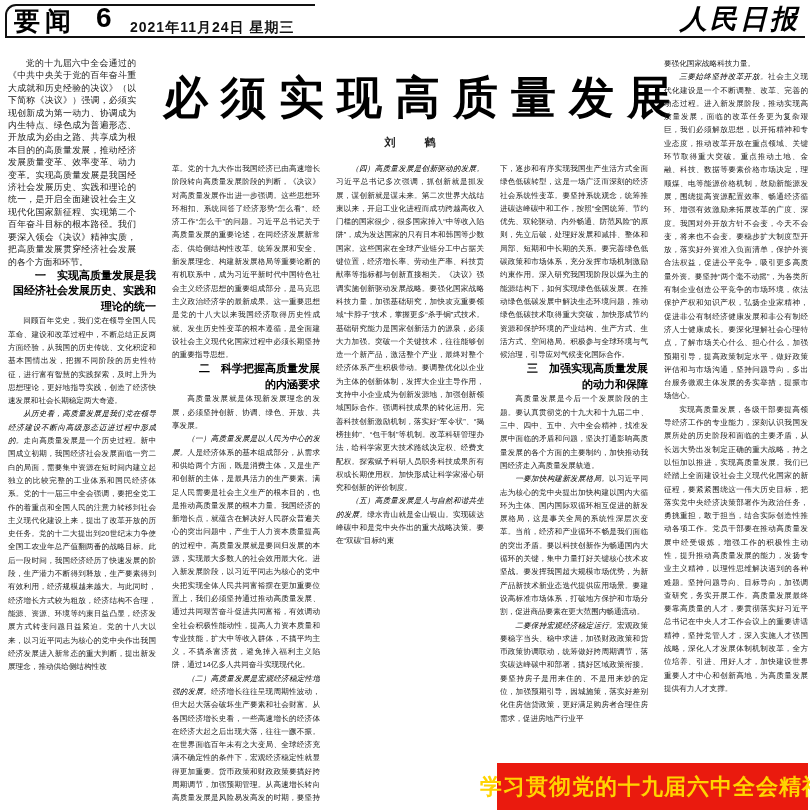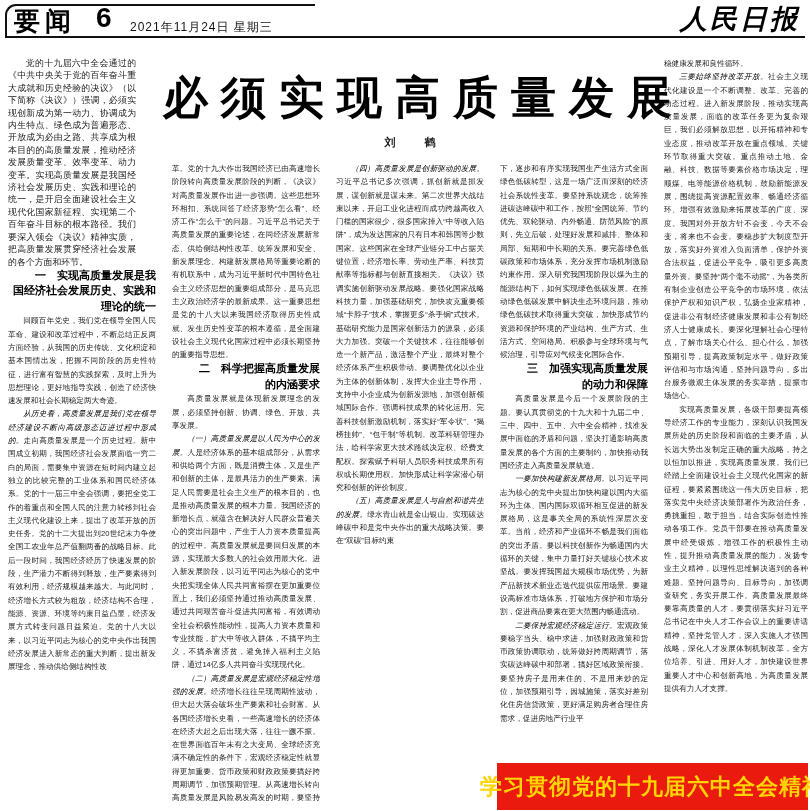--- a/index.html
+++ b/index.html
@@ -5,21 +5,21 @@
   html,body{margin:0;padding:0;background:#ffffff;}
   .page{position:relative;width:810px;height:811px;background:#fff;overflow:hidden;
         font-family:"Liberation Sans","DejaVu Sans",sans-serif;color:#1d1d1d;}
   
   .masthead{position:absolute;left:0;top:0;width:810px;height:34px;}
   .head-rule{position:absolute;left:5px;top:36px;width:800px;height:0;border-top:2px solid #111;}
   .bracket{position:absolute;left:5px;top:4px;width:308px;height:32px;
            border-left:2px solid #111;border-top:2px solid #111;border-top-left-radius:11px;}
   .section-label{position:absolute;left:14px;top:4px;font-size:26px;font-weight:900;letter-spacing:5px;color:#000;}
   .page-number{position:absolute;left:96px;top:2px;font-size:28px;font-weight:900;color:#000;}
-  .date-text{position:absolute;left:130px;top:19px;font-size:12px;font-weight:normal;letter-spacing:1px;color:#111;}
+  .date-text{position:absolute;left:130px;top:19px;font-size:14px;font-weight:bold;letter-spacing:1px;color:#111;}
   .paper-logo{position:absolute;right:10px;top:1px;font-size:27px;font-weight:900;font-style:italic;
               font-family:"DejaVu Serif","Liberation Serif",serif;letter-spacing:3px;color:#000;}
   
   .title-block{position:absolute;left:150px;top:68px;width:520px;text-align:center;}
   .article-title{font-size:45px;font-weight:900;letter-spacing:13px;color:#000;white-space:nowrap;
                  margin:0;text-indent:13px;}
   .article-author{margin-top:7px;font-size:11px;font-weight:bold;letter-spacing:9px;text-indent:9px;color:#222;}
   
   .col{position:absolute;overflow:hidden;text-align:justify;font-size:7.6px;line-height:13.3px;color:#222;}
   .col p{margin:0;text-indent:2em;}
@@ -80,21 +80,21 @@
 
   <div class="col col4">
     <p class="nohang">下，逐步和有序实现我国生产生活方式全面绿色低碳转型，这是一场广泛而深刻的经济社会系统性变革。要坚持系统观念，统筹推进碳达峰碳中和工作，按照“全国统筹、节约优先、双轮驱动、内外畅通、防范风险”的原则，先立后破，处理好发展和减排、整体和局部、短期和中长期的关系。要完善绿色低碳政策和市场体系，充分发挥市场机制激励约束作用。深入研究我国现阶段以煤为主的能源结构下，如何实现绿色低碳发展。在推动绿色低碳发展中解决生态环境问题，推动绿色低碳技术取得重大突破，加快形成节约资源和保护环境的产业结构、生产方式、生活方式、空间格局。积极参与全球环境与气候治理，引导应对气候变化国际合作。</p>
     <p class="sec-h">三　加强实现高质量发展的动力和保障</p>
     <p>高质量发展是今后一个发展阶段的主题。要认真贯彻党的十九大和十九届二中、三中、四中、五中、六中全会精神，找准发展中面临的矛盾和问题，坚决打通影响高质量发展的各个方面的主要制约，加快推动我国经济走入高质量发展轨道。</p>
     <p><span class="lead">一要加快构建新发展格局。</span><span>以习近平同志为核心的党中央提出加快构建以国内大循环为主体、国内国际双循环相互促进的新发展格局，这是事关全局的系统性深层次变革。当前，经济和产业循环不畅是我们面临的突出矛盾。要以科技创新作为畅通国内大循环的关键，集中力量打好关键核心技术攻坚战。要发挥我国超大规模市场优势，为新产品新技术新业态迭代提供应用场景。要建设高标准市场体系，打破地方保护和市场分割，促进商品要素在更大范围内畅通流动。</span></p>
     <p><span class="lead">二要保持宏观经济稳定运行。</span><span>宏观政策要稳字当头、稳中求进，加强财政政策和货币政策协调联动，统筹做好跨周期调节，落实碳达峰碳中和部署，搞好区域政策衔接。要坚持房子是用来住的、不是用来炒的定位，加强预期引导，因城施策，落实好差别化住房信贷政策，更好满足购房者合理住房需求，促进房地产行业平</span></p>
   </div>
 
   <div class="col col5">
-    <p class="nohang">稳健康发展和良性循环。</p>
+    <p class="nohang">要强化国家战略科技力量。</p>
     <p><span class="lead">三要始终坚持改革开放。</span><span>社会主义现代化建设是一个不断调整、改革、完善的动态过程。进入新发展阶段，推动实现高质量发展，面临的改革任务更为复杂艰巨，我们必须解放思想，以开拓精神和专业态度，推动改革开放在重点领域、关键环节取得重大突破。重点推动土地、金融、科技、数据等要素价格市场决定，理顺煤、电等能源价格机制，鼓励新能源发展，围绕提高资源配置效率、畅通经济循环、增强有效激励来拓展改革的广度、深度。我国对外开放方针不会变，今天不会变，将来也不会变。要稳步扩大制度型开放，落实好外资准入负面清单，保护外资合法权益，促进公平竞争，吸引更多高质量外资。要坚持“两个毫不动摇”，为各类所有制企业创造公平竞争的市场环境，依法保护产权和知识产权，弘扬企业家精神，促进非公有制经济健康发展和非公有制经济人士健康成长。要深化理解社会心理特点，了解市场关心什么、担心什么，加强预期引导，提高政策制定水平，做好政策评估和与市场沟通，坚持问题导向，多出台服务微观主体发展的务实举措，提振市场信心。</span></p>
     <p>实现高质量发展，各级干部要提高领导经济工作的专业能力，深刻认识我国发展所处的历史阶段和面临的主要矛盾，从长远大势出发制定正确的重大战略，持之以恒加以推进，实现高质量发展。我们已经踏上全面建设社会主义现代化国家的新征程，要紧紧围绕这一伟大历史目标，把落实党中央经济决策部署作为政治任务，勇挑重担，敢于担当，结合实际创造性推动各项工作。党员干部要在推动高质量发展中经受锻炼，增强工作的积极性主动性，提升推动高质量发展的能力，发扬专业主义精神，以理性思维解决遇到的各种难题。坚持问题导向、目标导向，加强调查研究，务实开展工作。高质量发展最终要靠高质量的人才，要贯彻落实好习近平总书记在中央人才工作会议上的重要讲话精神，坚持党管人才，深入实施人才强国战略，深化人才发展体制机制改革，全方位培养、引进、用好人才，加快建设世界重要人才中心和创新高地，为高质量发展提供有力人才支撑。</p>
   </div>
 
   <div class="banner" style="background: rgb(234, 26, 14);">
     <span class="banner-text" style="color: rgb(255, 212, 0);">学习贯彻党的十九届六中全会精神</span>
   </div>
 
 </div>
 

